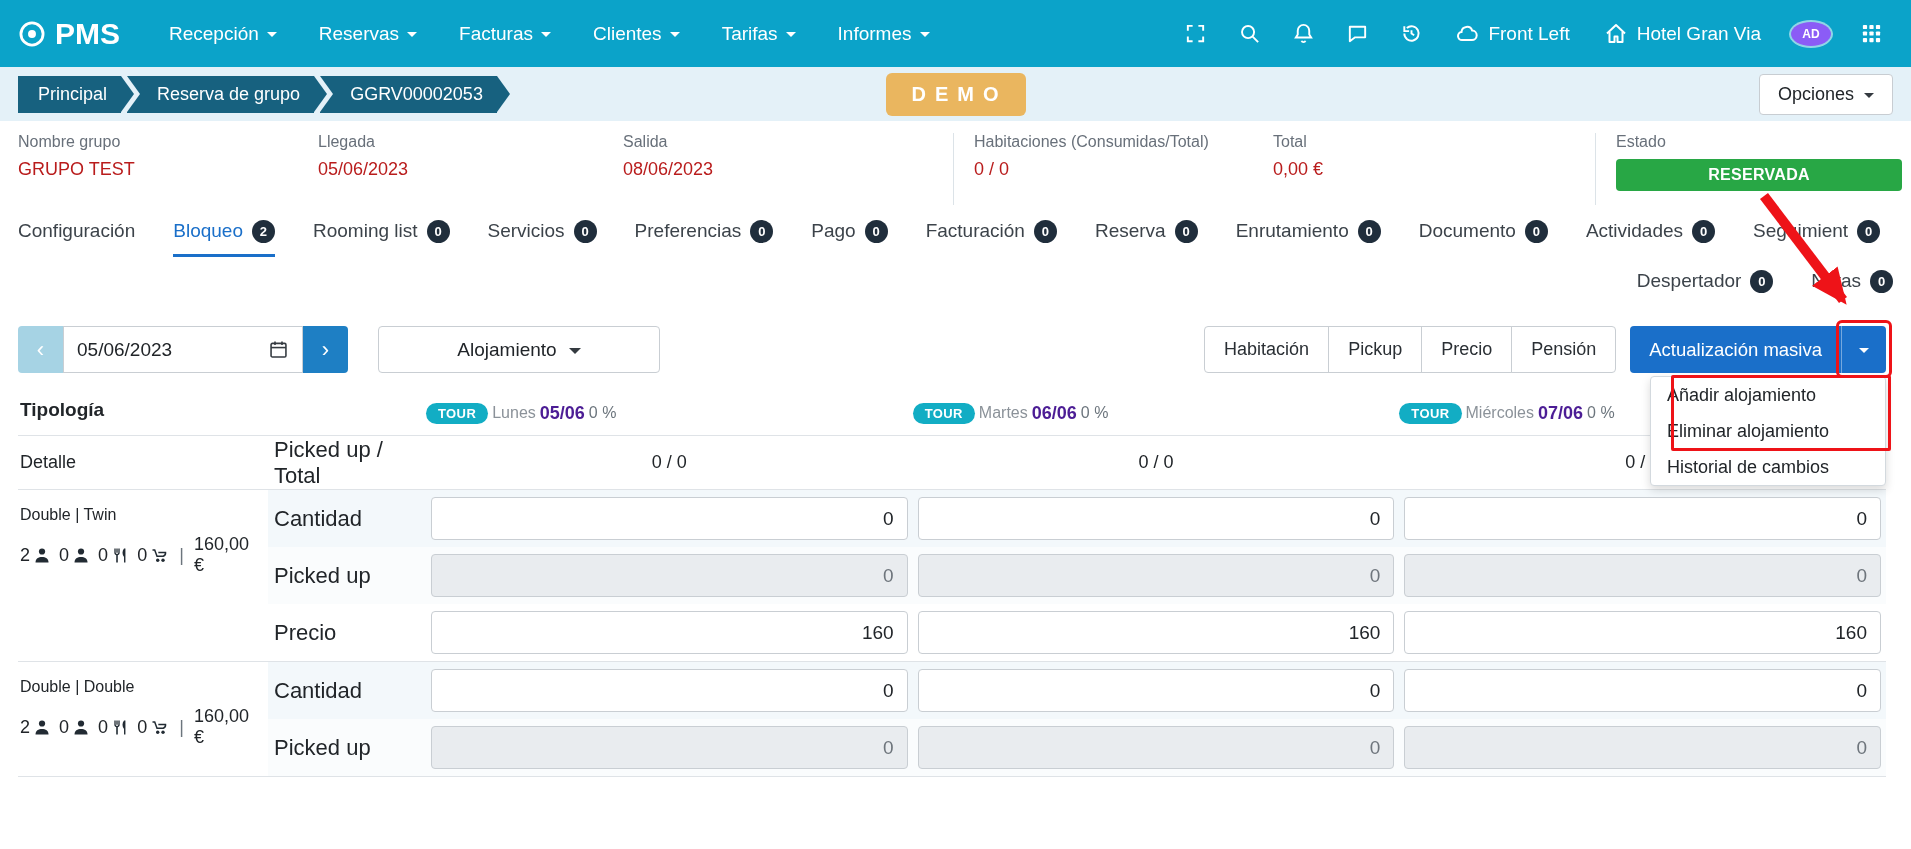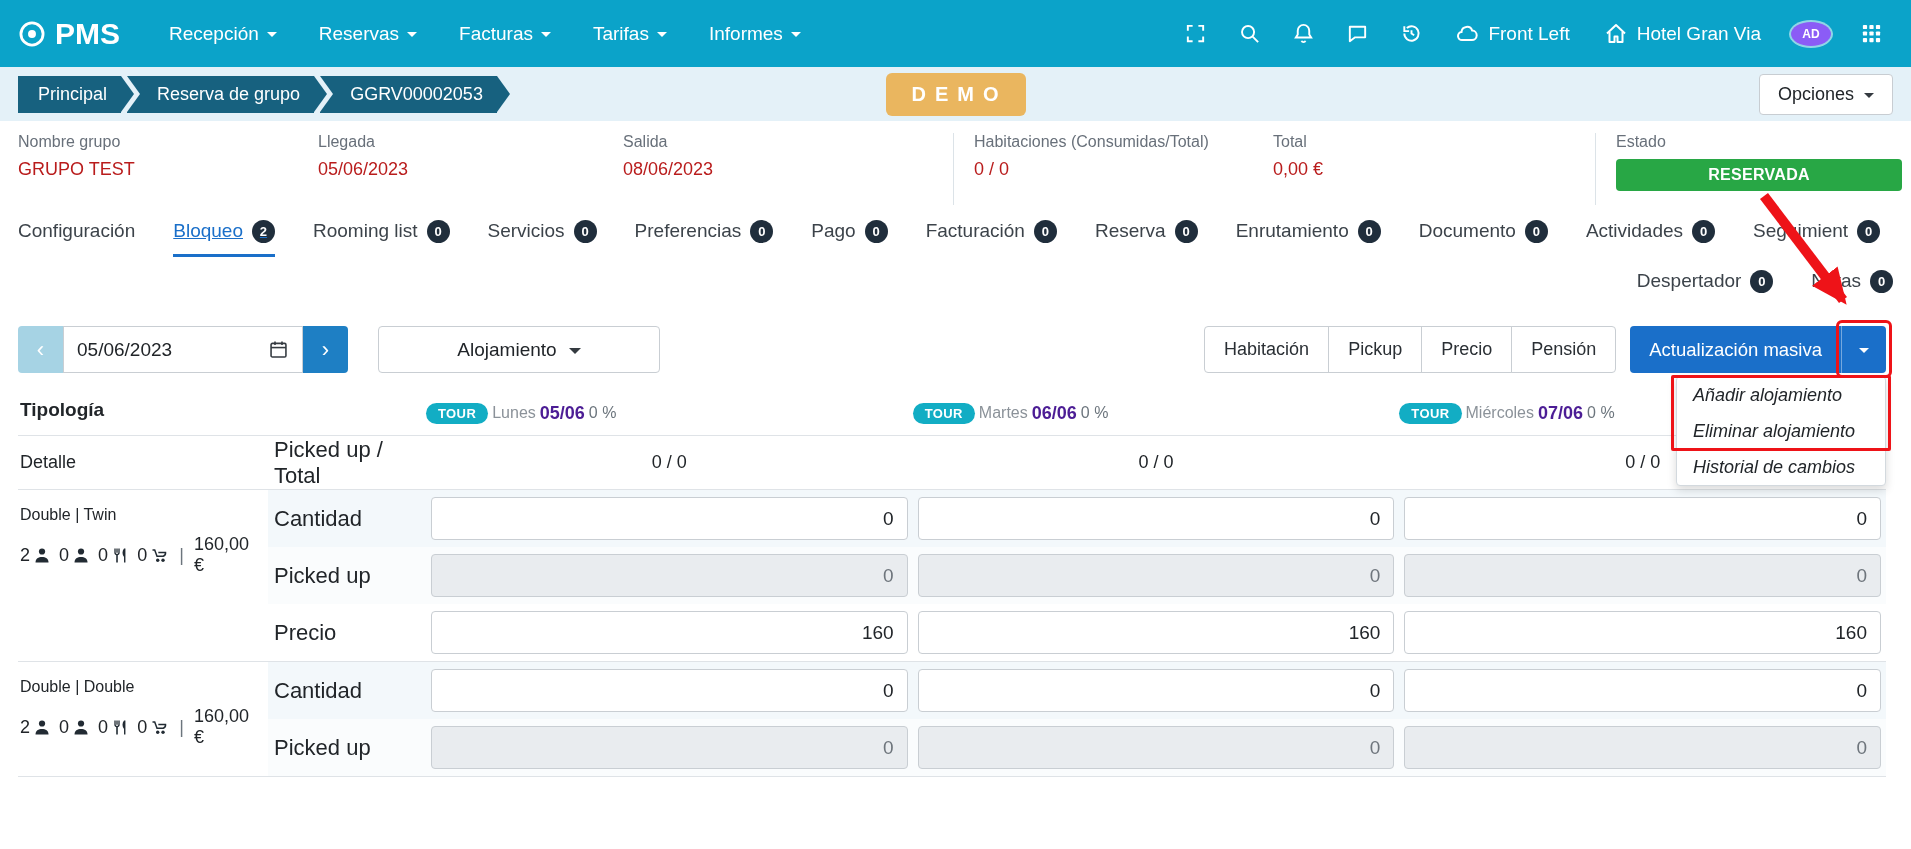--- a/index.html
+++ b/index.html
@@ -58,21 +58,21 @@
   .f-value { font-size:18px; color:#b91c1c; white-space:nowrap; }
   .estado-badge { width:286px; text-align:center; background:#28A745; color:#fff;
     font-size:16px; font-weight:700; padding:7px 0; border-radius:4px; letter-spacing:.3px; }
 
   
   .tabs { padding:0 18px; overflow:hidden; }
   .tabs-row { display:flex; gap:38px; align-items:stretch; white-space:nowrap; }
   .tabs-row.r1 { height:52px; } .tabs-row.r2 { height:48px;justify-content:flex-end; }
   .tab { display:flex; align-items:center; gap:9px; font-size:19px; color:#3C434A;
     border-bottom:3px solid transparent; padding-top:3px; cursor:pointer; }
-  .tab.active { color:#1A6FC9; border-bottom-color:#1A6FC9;text-decoration:underline; }
+  .tab.active { color:#1A6FC9; border-bottom-color:#1A6FC9; }
   .tab-badge { min-width:23px; height:23px; border-radius:50%; background:#202E3C; color:#fff;
     font-size:13px; font-weight:700; display:flex; align-items:center; justify-content:center; }
 
   
   .toolbar { margin-top:21px; height:47px; padding:0 25px 0 18px; display:flex;
     align-items:center; justify-content:space-between; }
   .tb-left { display:flex; align-items:center; height:47px; }
   .nav-sq { width:45px; height:47px; display:flex; align-items:center; justify-content:center;
     color:#fff; font-size:22px; cursor:pointer; }
   .nav-sq.prev { background:#A6D3E4; border-radius:4px 0 0 4px; }
@@ -120,22 +120,22 @@
   .g-row { display:grid; grid-template-columns:158px 1fr 1fr 1fr; align-items:center; height:57px; }
   .g-row.bg1 { background:#F3F8FB; }
   .g-row.bg2 { background:#FAFCFD; }
   .icell { padding:0 5px; }
   .icell input { width:100%; height:43px; border:1px solid #C9CED3; border-radius:4px;
     text-align:right; padding:0 13px; font-size:19px; color:#212529;
     font-family:"Liberation Sans", sans-serif; background:#fff; }
   .icell input:disabled { background:#E9ECEF; color:#6E757C; }
 
   
-  .menu { position:absolute; top:376px; right:25px; width:210px; background:#fff;
-    border:1px solid #D3D9DE; border-radius:4px; box-shadow:0 4px 10px rgba(0,0,0,.15); z-index:50;font-style:italic; }
+  .menu { position:absolute; top:376px; right:25px; width:236px; background:#fff;
+    border:1px solid #D3D9DE; border-radius:4px; box-shadow:0 4px 10px rgba(0,0,0,.15); z-index:50; }
   .menu-item { padding:7px 16px; font-size:18px; line-height:22px; color:#212529;
     cursor:pointer; white-space:nowrap; }
 
   
   .ann { position:absolute; border:3px solid #EE1318; pointer-events:none; z-index:60; }
   .ann-caret { left:1836px; top:320px; width:56px; height:58px; border-radius:6px; }
   .ann-menu { left:1671px; top:375px; width:220px; height:76px; border-radius:2px; }
   .ann-arrow { position:absolute; left:0; top:0; pointer-events:none; z-index:70; }
 </style>
 </head>
@@ -177,20 +177,24 @@
     </div>
     <div class="nav-item">
       <span>Reservas</span>
         <span class="caret"></span>
     </div>
     <div class="nav-item">
       <span>Facturas</span>
         <span class="caret"></span>
     </div>
     <div class="nav-item">
+      <span>Clientes</span>
+        <span class="caret"></span>
+    </div>
+    <div class="nav-item">
       <span>Tarifas</span>
         <span class="caret"></span>
     </div>
     <div class="nav-item">
       <span>Informes</span>
         <span class="caret"></span>
     </div>
 
     <div class="nav-right">
       <div class="icon-btn">

